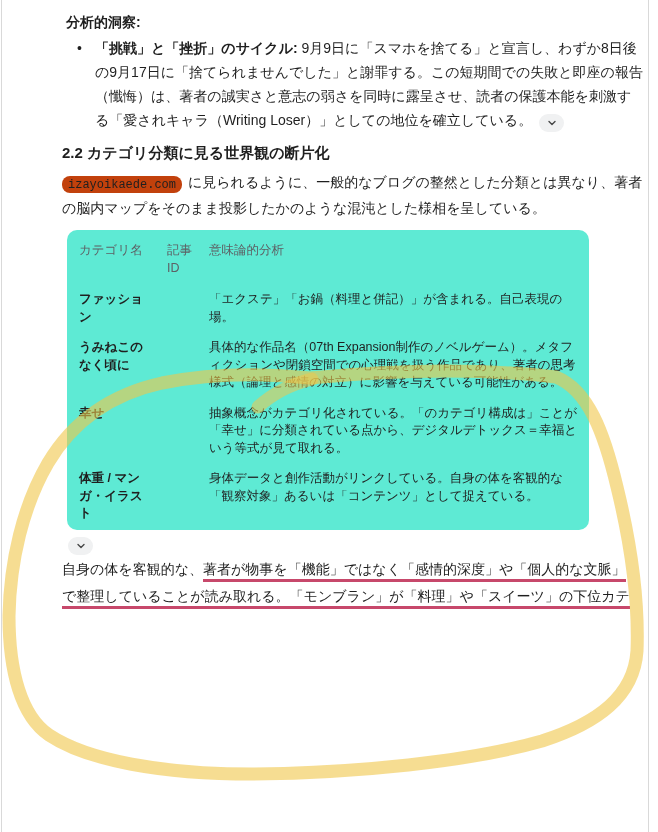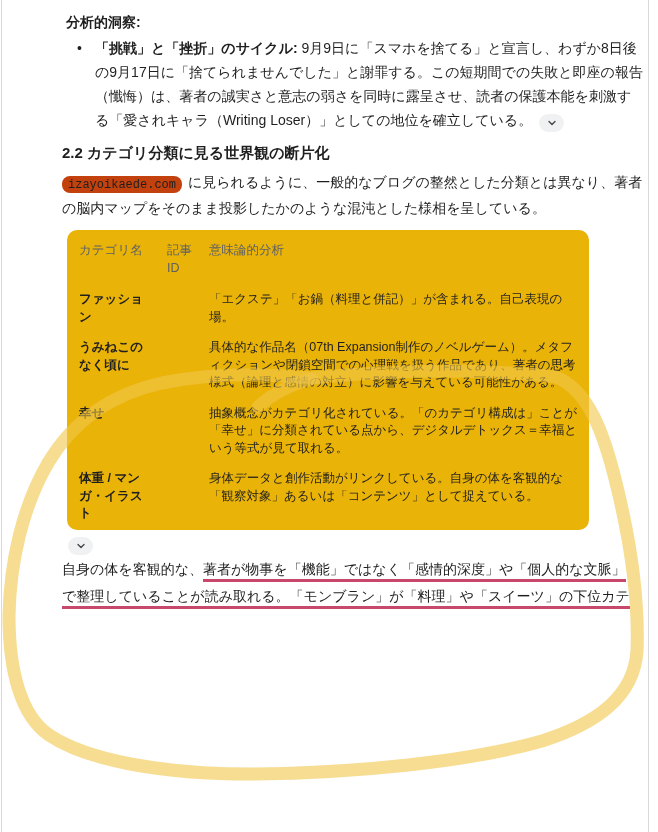--- a/index.html
+++ b/index.html
@@ -15,21 +15,21 @@
   ul.insights li::before{content:"•";position:absolute;left:15px;top:0;font-size:14px;color:#1f1f1f;}
   .b-title{font-weight:700;}
   .pill{display:inline-flex;align-items:center;justify-content:center;
         width:25px;height:18px;border-radius:10px;background:#f0f1f2;
         margin-left:7px;vertical-align:-4px;cursor:pointer;}
   .h-section{font-size:15px;font-weight:700;line-height:22px;margin:10px 0 0 0;}
   .intro{font-size:14px;line-height:24px;margin:6px 0 0 0;}
   .code-chip{font-family:Liberation Mono, monospace;font-size:12px;
              background:#c2410c;border-radius:8px;padding:1.5px 6px;margin-right:2px;color:#1f1f1f;}
   table.cat{border-collapse:separate;border-spacing:0;table-layout:fixed;
-            width:522px;margin:10px 0 0 5px;background:#eab308;border-radius:10px;
+            width:522px;margin:10px 0 0 5px;background:#5eead4;border-radius:10px;
             font-size:12.5px;line-height:17.5px;}
   table.cat th,table.cat td{vertical-align:top;text-align:left;word-break:break-word;}
   table.cat th{font-weight:400;color:#5d6165;padding:12px 4px 8px 12px;}
   table.cat td{padding:6px 4px 7px 12px;color:#1f1f1f;}
   td.catname{font-weight:700;}
   col.c1{width:88px;}col.c2{width:42px;}col.c3{width:392px;}
   .pill-block{margin:7px 0 0 6px;}
   .closing{margin:3px 0 0 0;font-size:14px;}
   .closing .cl{white-space:nowrap;line-height:23px;padding-bottom:4px;}
   .redline{border-bottom:3px solid #c7486b;padding-bottom:2px;text-align:center;}

